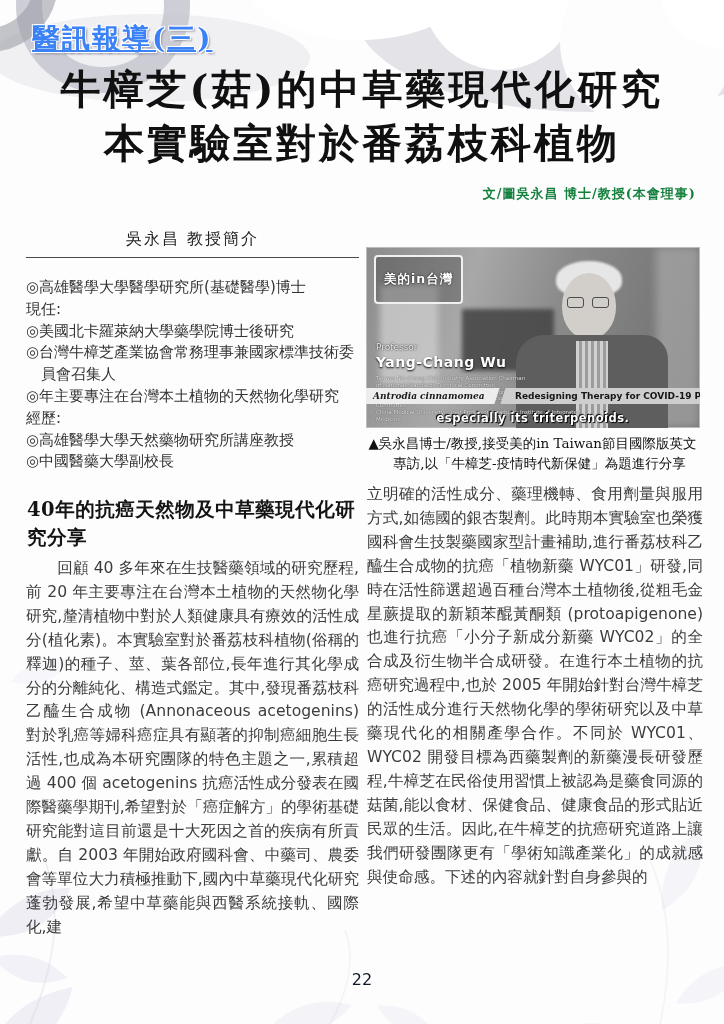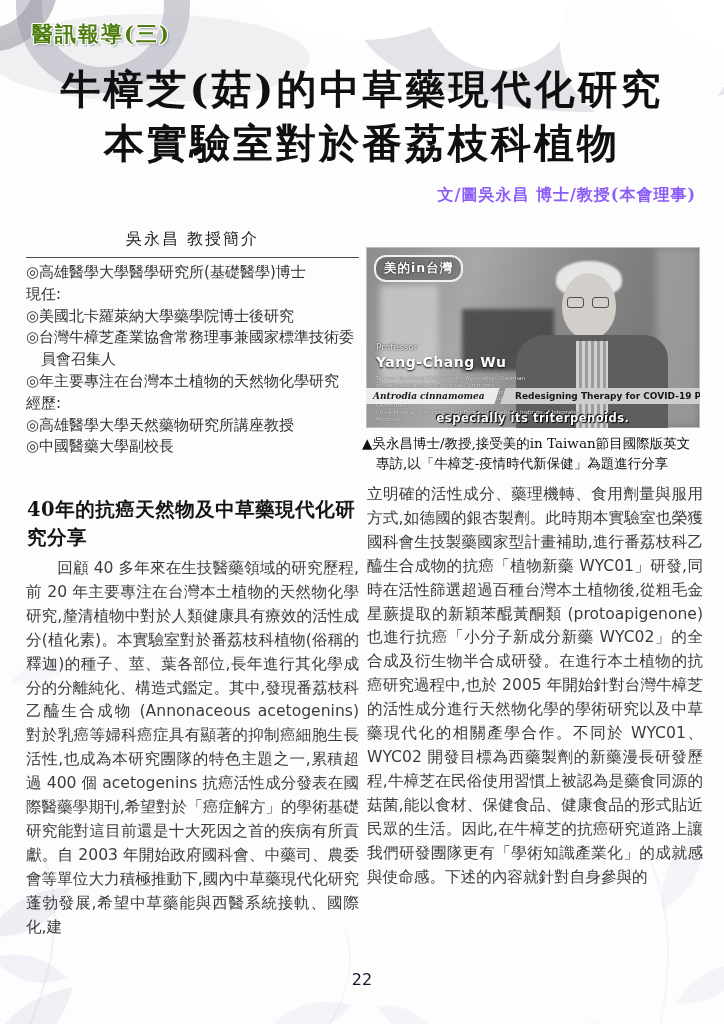--- a/index.html
+++ b/index.html
@@ -3,71 +3,71 @@
 <meta charset="utf-8">
 <style>
   * { margin:0; padding:0; box-sizing:border-box; }
   html,body { width:724px; height:1024px; }
   body { font-family:"DejaVu Sans","Liberation Sans",sans-serif; background:#fff; }
   .page { position:relative; width:724px; height:1024px; overflow:hidden; background:#fdfdfe; }
   .decor, .watermarks { position:absolute; left:0; top:0; pointer-events:none; }
   .content { position:absolute; left:0; top:0; width:724px; height:1024px; }
 
   .badge { position:absolute; left:32px; top:20px; font-family:"DejaVu Serif","Liberation Serif",serif;
-           font-size:21px; font-weight:700; letter-spacing:2px; color:#4d7c0f;
-           text-shadow:-1px -1px 0 #fff,1px -1px 0 #fff,-1px 1px 0 #fff,1px 1px 0 #fff,2px 2px 2px #9a9aa4; }
+           font-size:28px; font-weight:700; letter-spacing:2px; color:#3b82f6;
+           text-shadow:-1px -1px 0 #fff,1px -1px 0 #fff,-1px 1px 0 #fff,1px 1px 0 #fff,2px 2px 2px #9a9aa4;text-decoration:underline; }
 
   .title { position:absolute; top:62px; left:0; width:724px; text-align:center;
            font-family:"DejaVu Serif","Liberation Serif",serif; font-weight:700; color:#101010;
            font-size:40px; line-height:54px; letter-spacing:3px; }
 
   .byline { position:absolute; top:185px; right:28px; font-family:"DejaVu Serif","Liberation Serif",serif;
-            font-weight:700; font-size:16px; color:#8b5cf6; letter-spacing:1px; }
+            font-weight:700; font-size:13px; color:#15803d; letter-spacing:1px; }
 
   .bio { position:absolute; left:26px; top:229px; width:333px; color:#333; }
   .bio-header { text-align:center; font-size:16px; letter-spacing:2px; color:#222;
-                padding-bottom:7px; border-bottom:1.5px solid #4a4a4a; margin-bottom:4px; }
+                padding-bottom:7px; border-bottom:1.5px solid #4a4a4a; margin-bottom:19px; }
   .bio-item { font-size:15px; line-height:21.8px; }
   .bio-item.bullet { padding-left:15px; text-indent:-15px; }
 
   .photo { position:absolute; left:366px; top:247px; width:334px; height:181px; overflow:hidden;
            background:linear-gradient(105deg,#8c8c8c 0%,#a8a8a8 30%,#8a8a8a 55%,#6c6c6c 100%);
            box-shadow:0 0 0 1px #bbb inset; }
   .ph-blob1 { position:absolute; left:14px; top:38px; width:58px; height:100px; background:#c9c9c9; filter:blur(3px); opacity:.85; }
   .ph-blob2 { position:absolute; left:96px; top:62px; width:92px; height:62px; background:#484848; filter:blur(2px); opacity:.9; }
   .ph-blob3 { position:absolute; left:290px; top:0; width:44px; height:181px; background:#bdbdbd; filter:blur(4px); opacity:.5; }
   .person-hair { position:absolute; left:190px; top:14px; width:66px; height:36px; background:#e6e6e6; border-radius:50% 50% 40% 40%; filter:blur(1px); }
   .person-head { position:absolute; left:196px; top:26px; width:54px; height:66px; background:#d2cfcb; border-radius:50% 50% 48% 48%; filter:blur(.4px); }
   .glasses { position:absolute; top:50px; width:17px; height:11px; border:1.5px solid #4d4d4d; border-radius:3px; }
   .glasses.l { left:201px; } .glasses.r { left:226px; }
   .person-body { position:absolute; left:150px; top:88px; width:152px; height:95px; background:#5e5e5e; border-radius:28px 24px 0 0; filter:blur(.6px); }
   .person-shirt { position:absolute; left:210px; top:94px; width:32px; height:88px;
                   background:repeating-linear-gradient(90deg,#d0d0d0 0 3px,#9c9c9c 3px 6px); filter:blur(.4px); }
-  .ph-logo { position:absolute; left:8px; top:8px; padding:3px 8px; border:2px solid #f1f1f1; border-radius:12px;
+  .ph-logo { position:absolute; left:8px; top:8px; padding:14px 8px; border:2px solid #f1f1f1; border-radius:4px;
              background:rgba(35,35,35,.3); color:#fff; font-weight:700; font-size:12.5px; letter-spacing:1px;
              text-shadow:0 0 2px #000; }
   .ph-prof-label { position:absolute; left:10px; top:95px; font-size:9px; color:#e5e5e5; text-shadow:0 0 2px #000; }
   .ph-prof-name { position:absolute; left:10px; top:107px; font-size:14px; font-weight:700; color:#fff;
                   text-shadow:0 1px 2px #000; letter-spacing:.5px; }
   .ph-creds { position:absolute; left:10px; top:128px; width:215px; color:#f0f0f0; font-size:5.5px; line-height:6.8px;
               text-shadow:0 0 1px #000; }
   .ph-banner { position:absolute; left:0; bottom:24px; height:16px; display:flex; align-items:stretch; }
   .ph-banner-left { background:#ededed; transform:skewX(-18deg); margin-left:-5px; padding:0 12px;
                     display:flex; align-items:center; }
   .ph-banner-left span { transform:skewX(18deg); font-family:"DejaVu Serif","Liberation Serif",serif;
                          font-style:italic; font-weight:700; font-size:9px; color:#1b1b1b; white-space:nowrap; }
   .ph-banner-right { background:#cecece; transform:skewX(-18deg); margin-left:6px; padding:0 12px;
                      display:flex; align-items:center; }
   .ph-banner-right span { transform:skewX(18deg); font-weight:700; font-size:9px; color:#161616; white-space:nowrap; }
   .ph-subtitle { position:absolute; left:0; bottom:3px; width:100%; text-align:center; color:#fff; font-weight:700;
                  font-size:11.5px; letter-spacing:.5px; text-shadow:1px 1px 1px #000,-1px -1px 1px #000; }
 
   .photo-caption { position:absolute; left:362px; top:434px; width:341px;
                    font-family:"DejaVu Serif","Liberation Serif",serif; font-size:13.5px; line-height:19.5px;
-                   color:#101010; padding-left:14px; text-indent:-14px; }
+                   color:#101010; padding-left:14px; text-indent:-14px;text-align:center; }
 
   .section-heading { position:absolute; left:27px; top:496px; width:333px;
                      font-family:"DejaVu Serif","Liberation Serif",serif; font-weight:700;
                      font-size:19.5px; line-height:28px; color:#141414; letter-spacing:.5px; }
 
   .para { font-size:15.6px; line-height:23.9px; text-align:justify; color:#3c3c3c; }
   .para-left  { position:absolute; left:26px;  top:557px; width:333px; text-indent:2em; }
   .para-right { position:absolute; left:367px; top:483px; width:336px; }
 
   .page-num { position:absolute; left:0; top:970px; width:724px; text-align:center; font-size:16px; color:#0f172a; }

